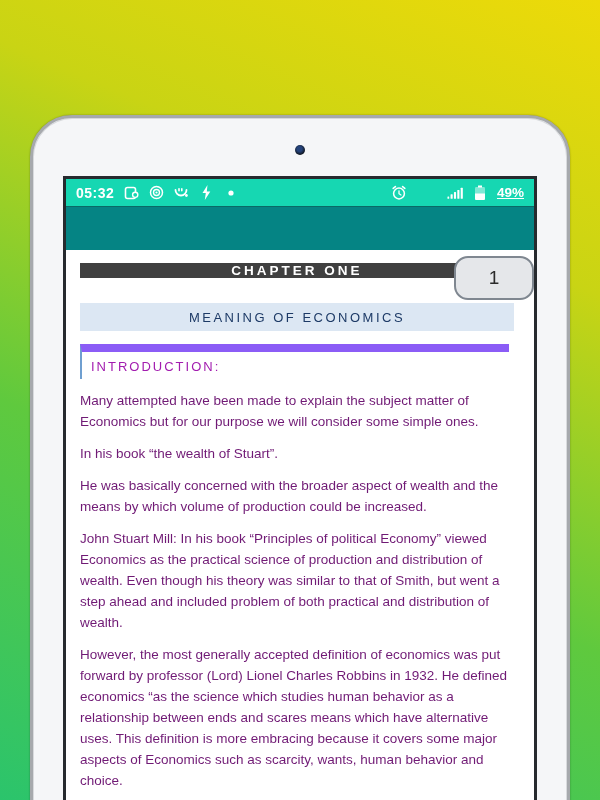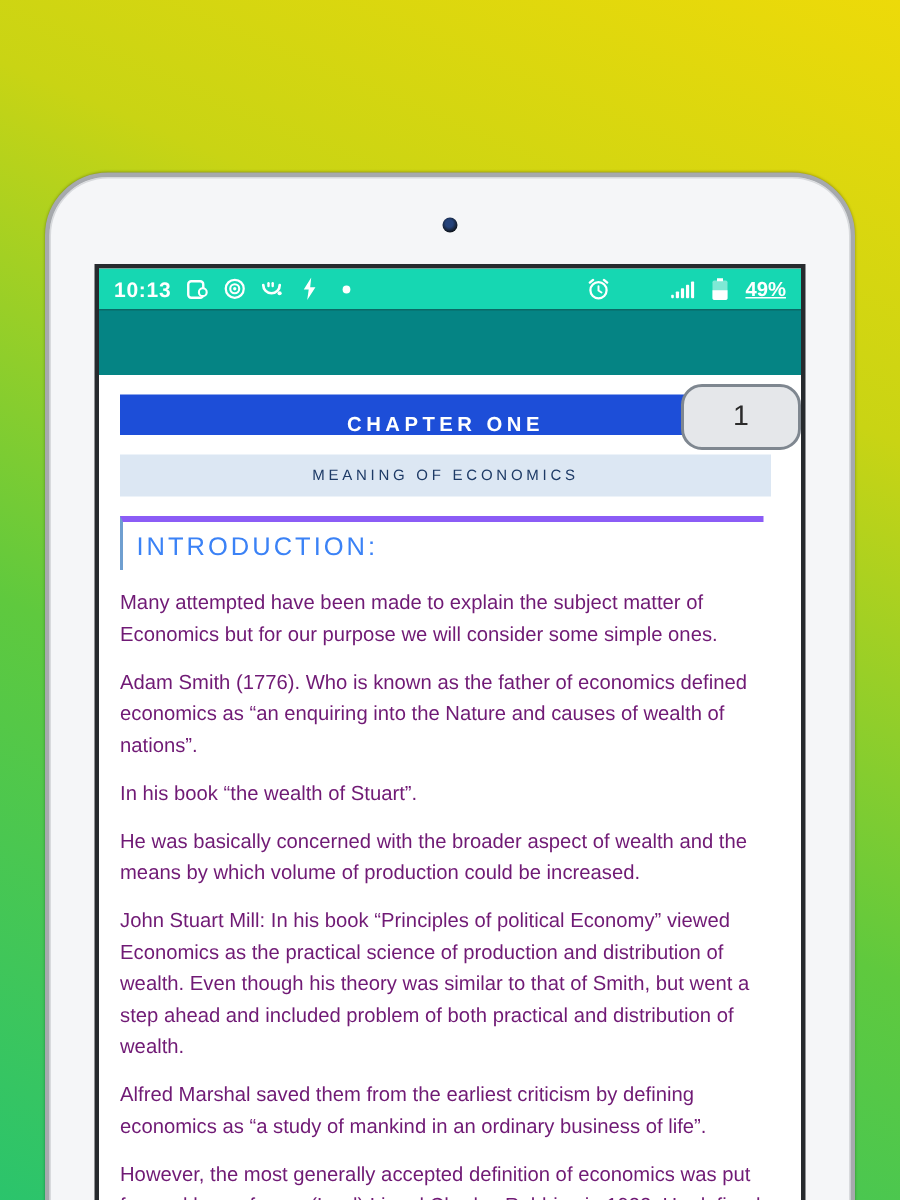--- a/index.html
+++ b/index.html
@@ -51,68 +51,68 @@
   
   .content{
     flex:1;background:#ffffff;
     padding:13px 10px 0 14px;
     box-sizing:border-box;
     position:relative;
     overflow:hidden;
   }
   .chapter-row{position:relative;height:27px;margin-bottom:13px;}
   .chapter-bar{
-    position:absolute;left:0;right:10px;top:0;height:27px;
-    background:#1d4ed8;
-    display:flex;align-items:flex-end;justify-content:center;
+    position:absolute;left:0;right:10px;top:0;height:15px;
+    background:#404040;
+    display:flex;align-items:flex-start;justify-content:center;
     color:#ffffff;font-weight:bold;font-size:13.5px;letter-spacing:3px;
   }
   .page-tab{
     position:absolute;right:-10px;top:-7px;
     width:80px;height:44px;
     background:#e5e7ea;
     border:2px solid #7f8790;
     border-radius:14px;
     box-sizing:border-box;
     display:flex;align-items:center;justify-content:center;
     font-size:19px;color:#2b2b2b;
   }
   .section-bar{
     margin-right:10px;height:28px;
     background:#dce7f3;
     display:flex;align-items:center;justify-content:center;
-    color:#1d3a66;font-size:10px;letter-spacing:2.5px;font-weight:500;
+    color:#1d3a66;font-size:13px;letter-spacing:2.5px;font-weight:500;
     margin-bottom:13px;
   }
   .intro-heading{
     margin-right:15px;
-    border-top:4px solid #8b5cf6;
+    border-top:8px solid #8b5cf6;
     border-left:2px solid #6f9fd0;
     padding:7px 0 5px 9px;
-    color:#3b82f6;font-size:17px;letter-spacing:2px;font-weight:500;
+    color:#a21caf;font-size:13px;letter-spacing:2px;font-weight:500;
     margin-bottom:4px;
   }
   .doc p{
     margin:11px 0 0 0;
     color:#701a75;
     font-size:13.5px;line-height:21px;
     padding-right:6px;
   }
 </style>
 </head>
 <body>
 
 <div class="viewport">
   <div class="tablet">
     <div class="camera"></div>
 
     <div class="screen">
 
       <div class="statusbar">
-        <span class="time">10:13</span>
+        <span class="time">05:32</span>
         <span class="sicon">
           <svg width="15" height="14" viewBox="0 0 15 14">
               <rect x="1.5" y="1.5" width="10" height="11" rx="2" fill="none" stroke="#fff" stroke-width="1.6"></rect>
               <circle cx="11.2" cy="8.8" r="2.6" fill="#16d7b2" stroke="#fff" stroke-width="1.4"></circle>
             </svg>
         </span>
         <span class="sicon">
           <svg width="15" height="15" viewBox="0 0 15 15">
               <circle cx="7.5" cy="7.5" r="6" fill="none" stroke="#fff" stroke-width="1.5"></circle>
               <circle cx="7.5" cy="7.5" r="3" fill="none" stroke="#fff" stroke-width="1.4"></circle>
@@ -178,23 +178,21 @@
           </div>
         </div>
 
         <div class="section-bar">
           <span>MEANING OF ECONOMICS</span>
         </div>
 
         <div class="intro-heading">INTRODUCTION:</div>
 
         <p>Many attempted have been made to explain the subject matter of Economics but for our purpose we will consider some simple ones.</p>
-        <p>Adam Smith (1776). Who is known as the father of economics defined economics as “an enquiring into the Nature and causes of wealth of nations”.</p>
         <p>In his book “the wealth of Stuart”.</p>
         <p>He was basically concerned with the broader aspect of wealth and the means by which volume of production could be increased.</p>
         <p>John Stuart Mill: In his book “Principles of political Economy” viewed Economics as the practical science of production and distribution of wealth. Even though his theory was similar to that of Smith, but went a step ahead and included problem of both practical and distribution of wealth.</p>
-        <p>Alfred Marshal saved them from the earliest criticism by defining economics as “a study of mankind in an ordinary business of life”.</p>
         <p>However, the most generally accepted definition of economics was put forward by professor (Lord) Lionel Charles Robbins in 1932. He defined economics “as the science which studies human behavior as a relationship between ends and scares means which have alternative uses. This definition is more embracing because it covers some major aspects of Economics such as scarcity, wants, human behavior and choice.</p>
       </div>
 
     </div>
   </div>
 </div>
 
 </body></html>

